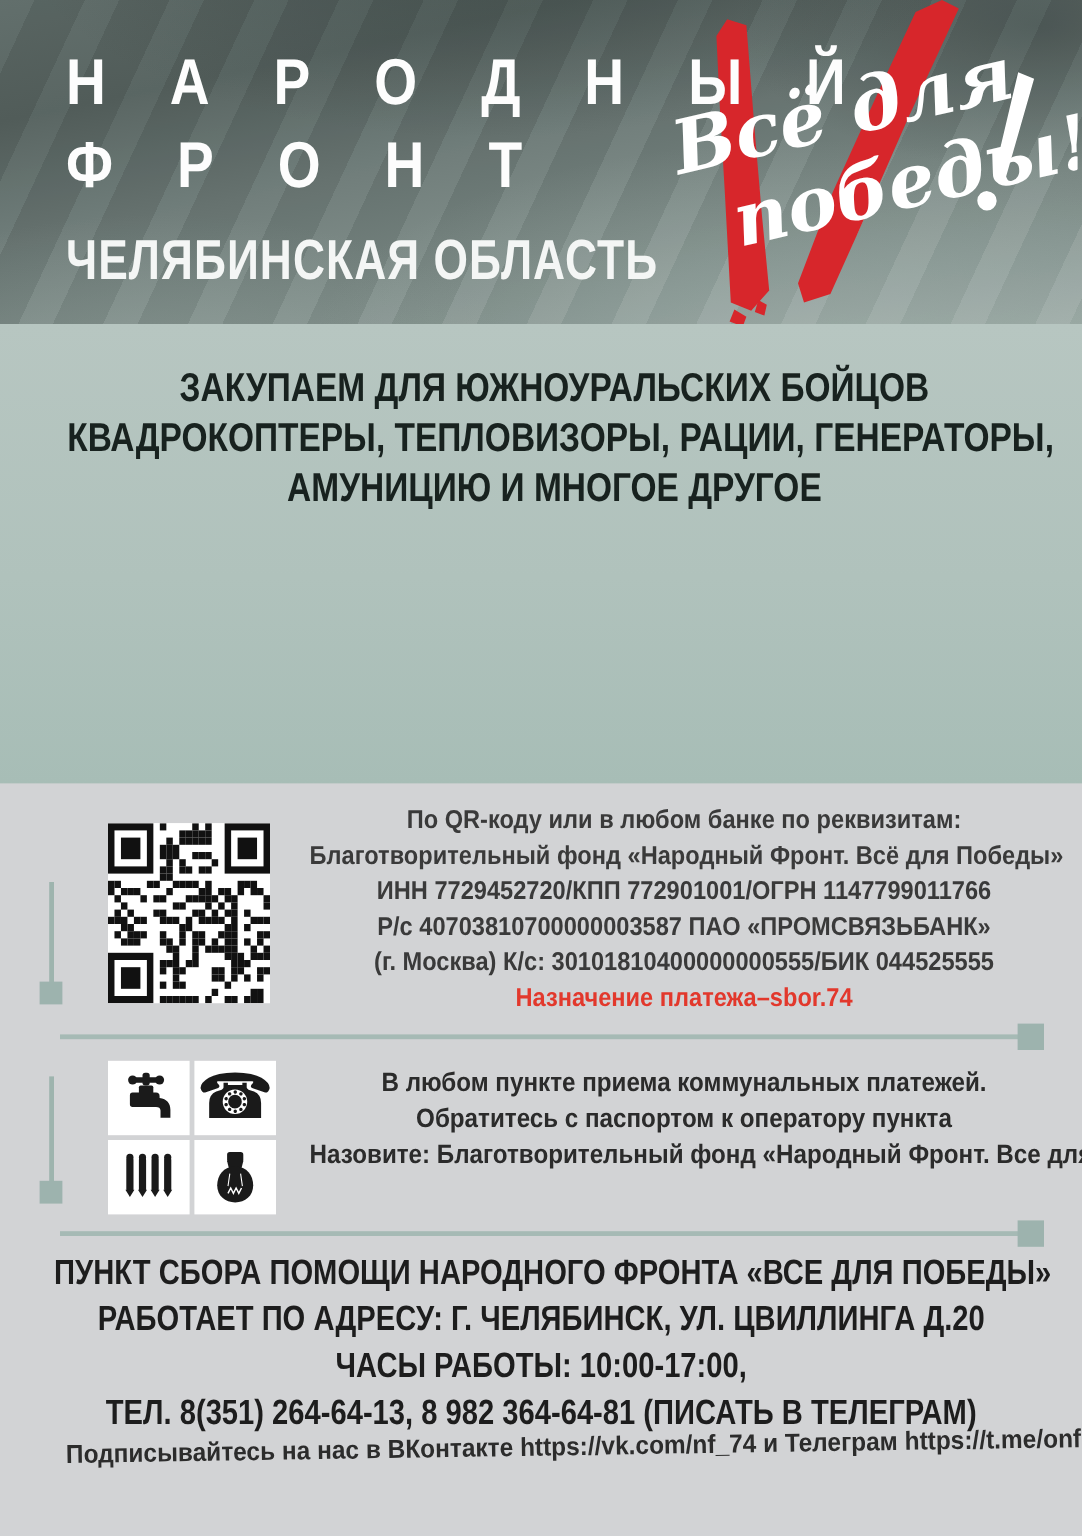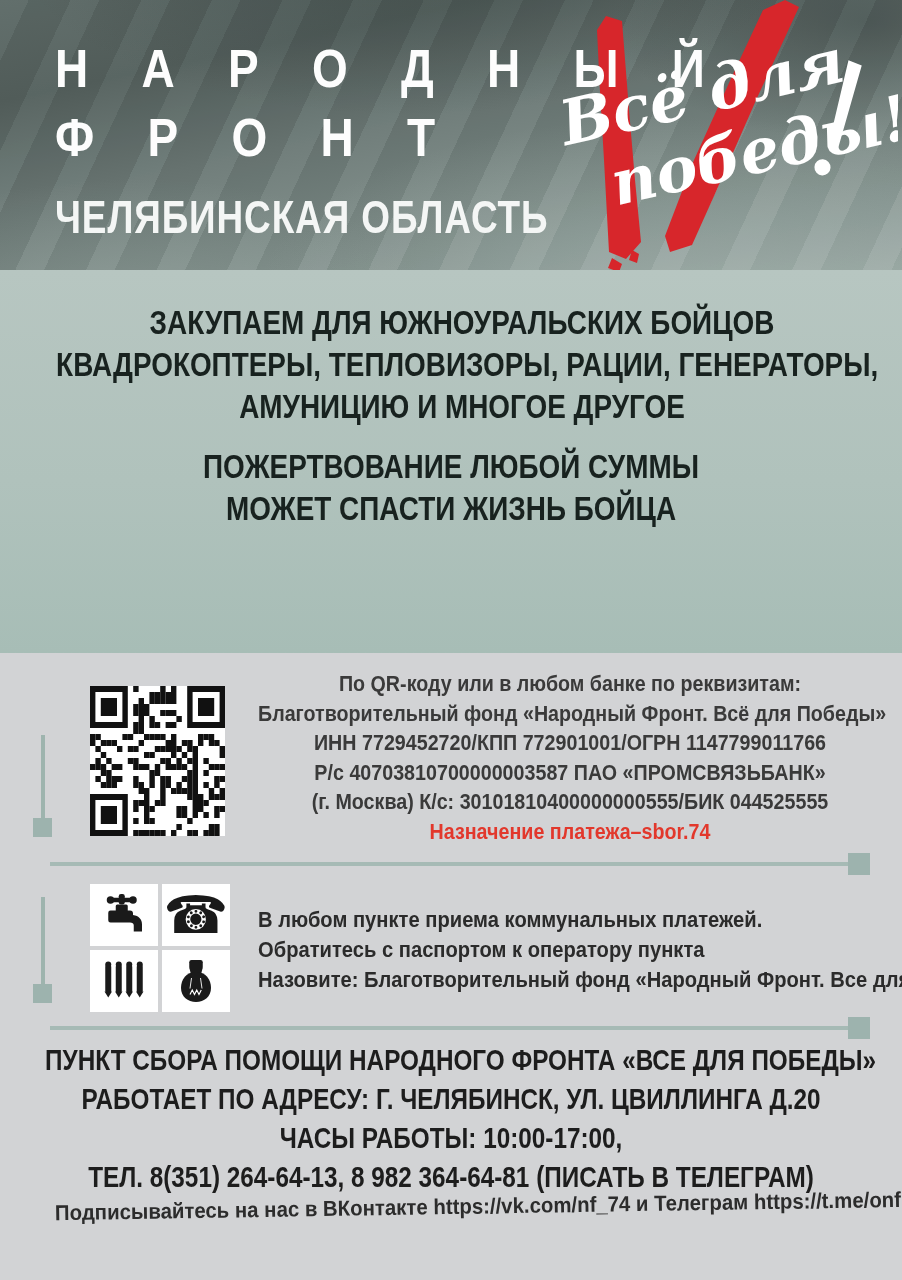--- a/index.html
+++ b/index.html
@@ -79,21 +79,21 @@
   .pin2 { top:244px; height:88px; }
 
   .util-grid {
     position:absolute; left:90px; top:231px; width:140px; height:128px;
     display:grid; grid-template-columns:1fr 1fr; grid-template-rows:1fr 1fr; gap:4px;
   }
   .util-cell { background:#fff; display:flex; align-items:center; justify-content:center; }
   .util-cell svg { width:48px; height:48px; }
   .phone-glyph { font-size:52px; line-height:1; color:#1a1a1a; font-family:"DejaVu Sans", sans-serif; }
 
-  .util-text { position:absolute; left:245px; top:252px; width:650px; text-align:left; color:#2b2b2b; }
+  .util-text { position:absolute; left:245px; top:235px; width:650px; text-align:center; color:#2b2b2b; }
   .util-text .line {
     font-weight:600; font-size:21px; line-height:30px;
     transform:scale(.96,1.05); transform-origin:center; white-space:nowrap;
   }
 
   .pickup { position:absolute; left:0; top:388px; width:902px; text-align:center; color:#1d1d1d; }
   .pickup .line {
     font-weight:700; font-size:27px; line-height:39px;
     transform:scale(.9,1.08); transform-origin:center; white-space:nowrap;
   }
@@ -130,24 +130,20 @@
         <path fill="#ffffff" transform="rotate(10 300 120)" d="M296,60 l14,3 -9,86 -10,-2 Z M288,162 a8,8 0 1 1 2,16 a8,8 0 1 1 -2,-16 Z"></path>
       </svg>
     </div>
   </div>
 
   <div class="sage">
     <div class="block blk-purchase">
       <div class="line">ЗАКУПАЕМ ДЛЯ ЮЖНОУРАЛЬСКИХ БОЙЦОВ</div>
       <div class="line">КВАДРОКОПТЕРЫ, ТЕПЛОВИЗОРЫ, РАЦИИ, ГЕНЕРАТОРЫ,</div>
       <div class="line">АМУНИЦИЮ И МНОГОЕ ДРУГОЕ</div>
-    </div>
-    <div class="block blk-donation">
-      <div class="line">ПОЖЕРТВОВАНИЕ  ЛЮБОЙ СУММЫ</div>
-      <div class="line">МОЖЕТ  СПАСТИ  ЖИЗНЬ БОЙЦА</div>
     </div>
   </div>
 
   <div class="gray">
 
     <div class="pin pin1">
         <div class="cap"></div>
       </div>
     <div class="pin pin2">
         <div class="cap"></div>

